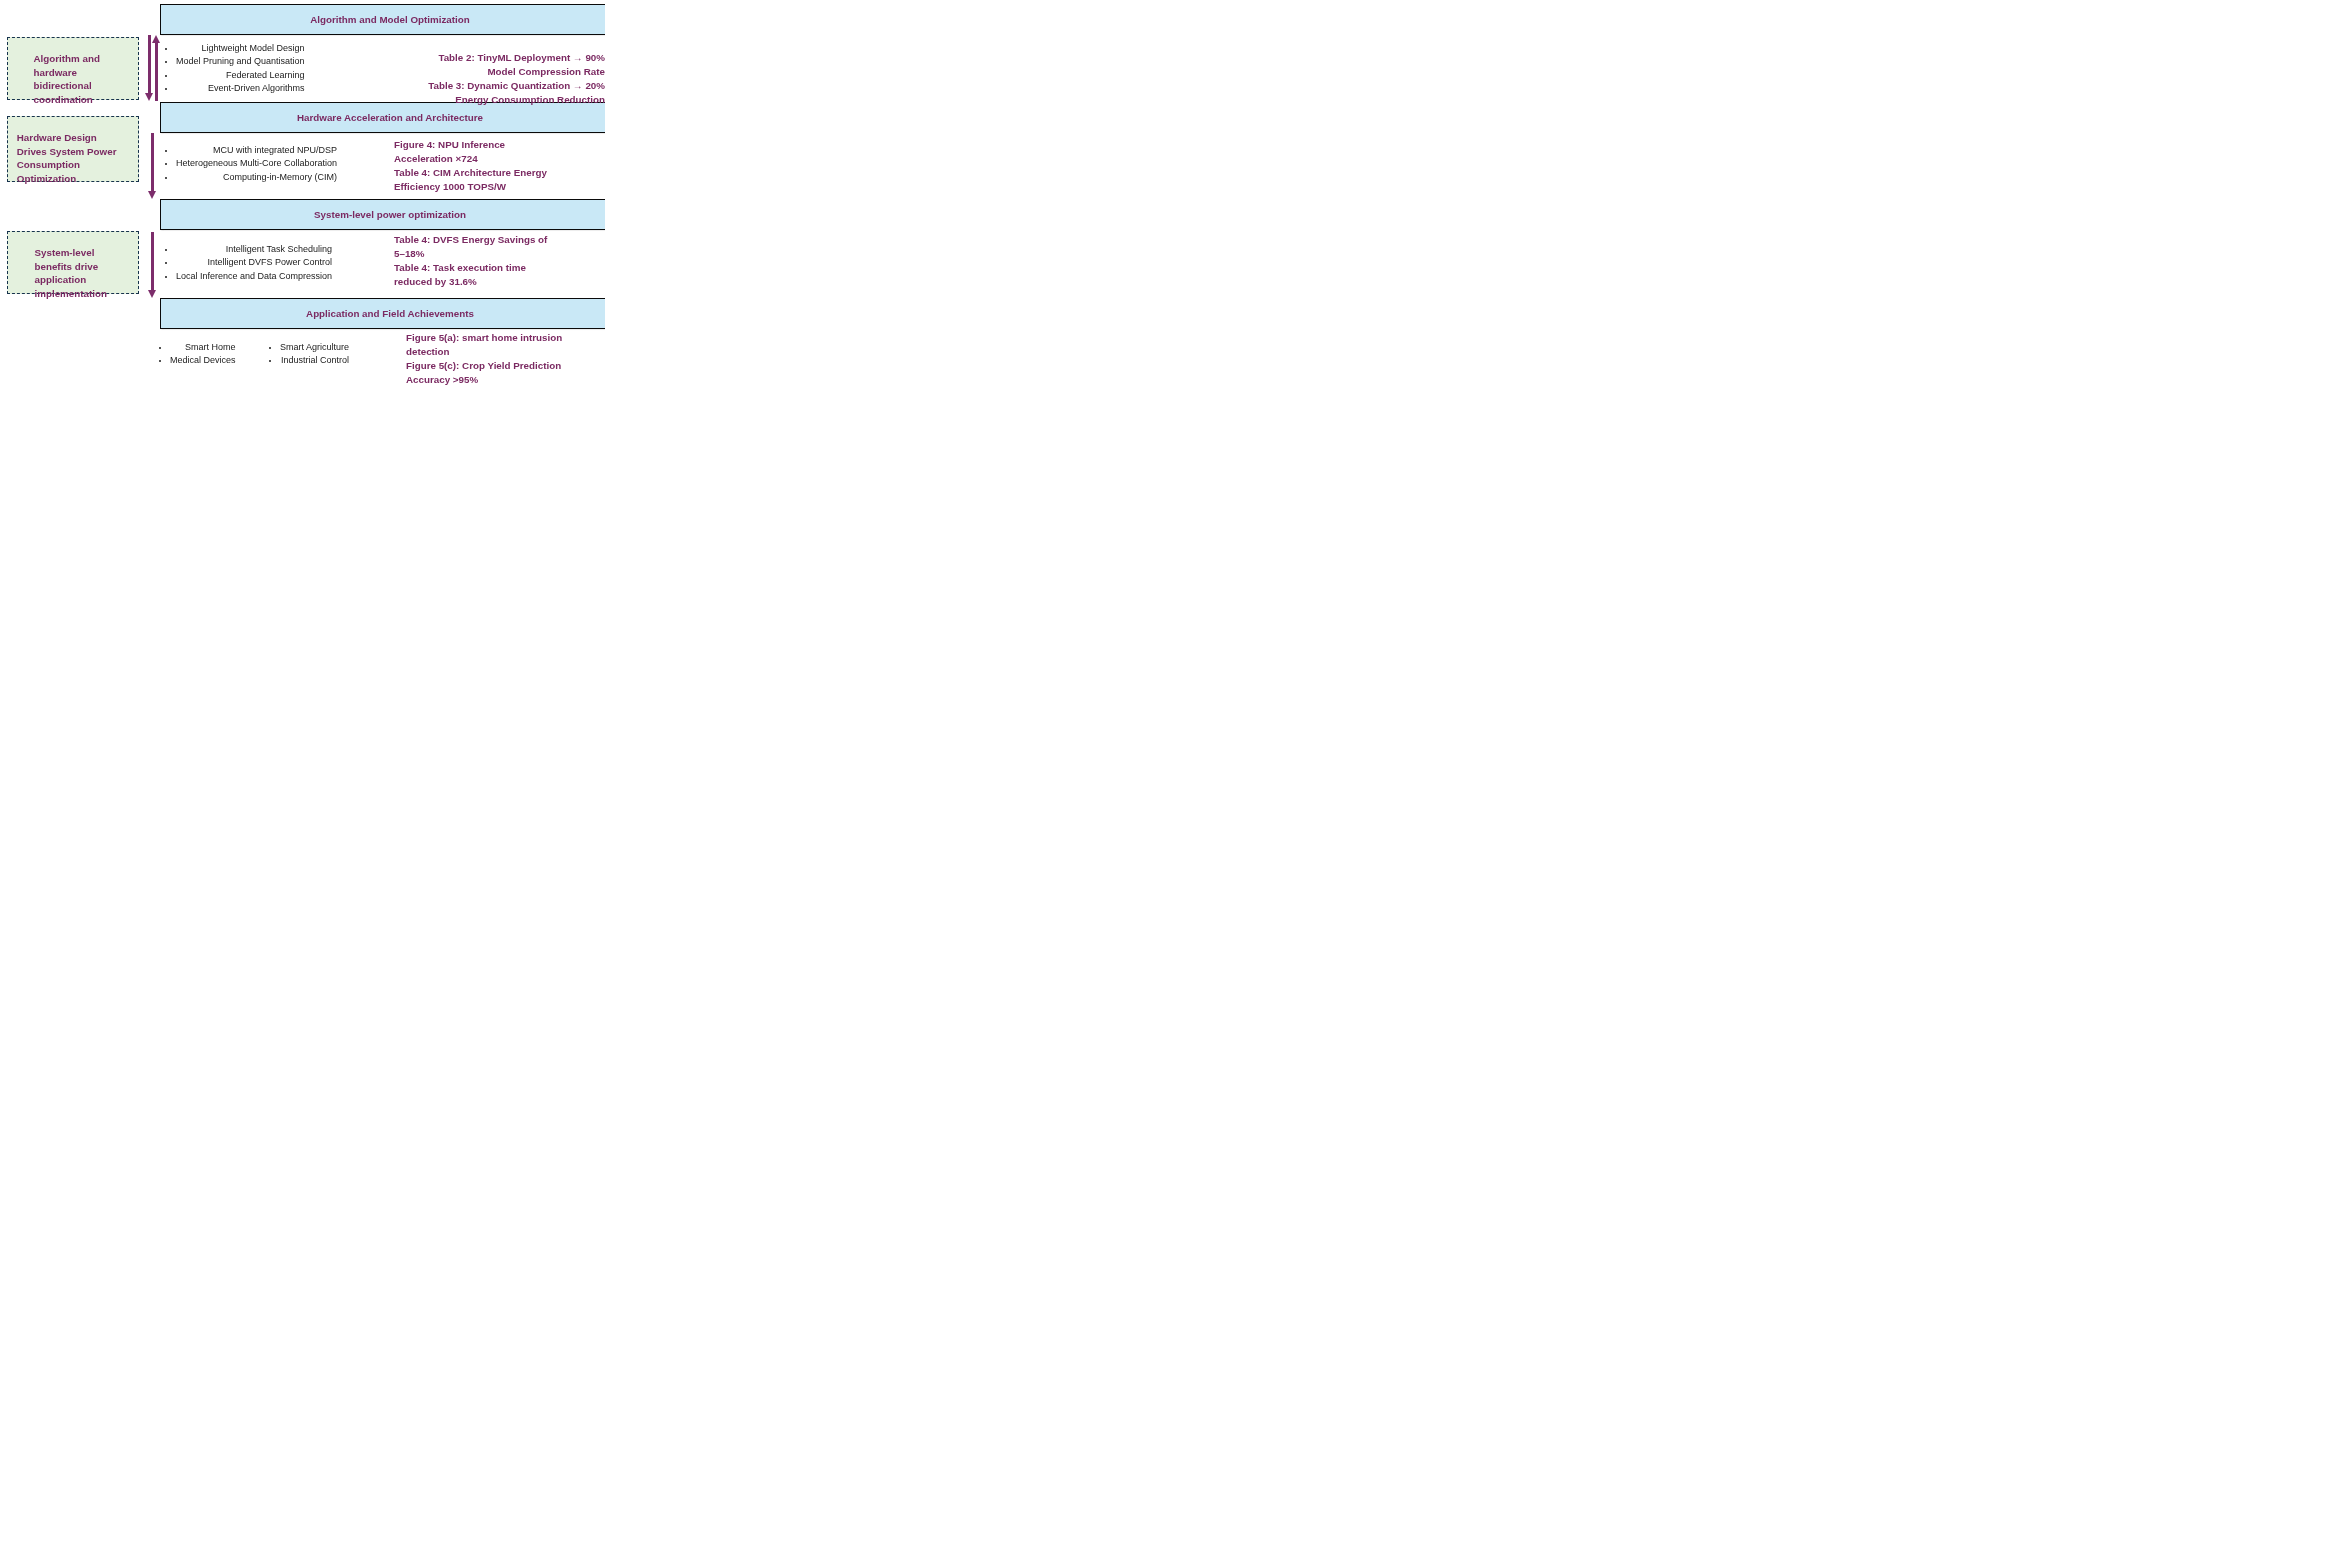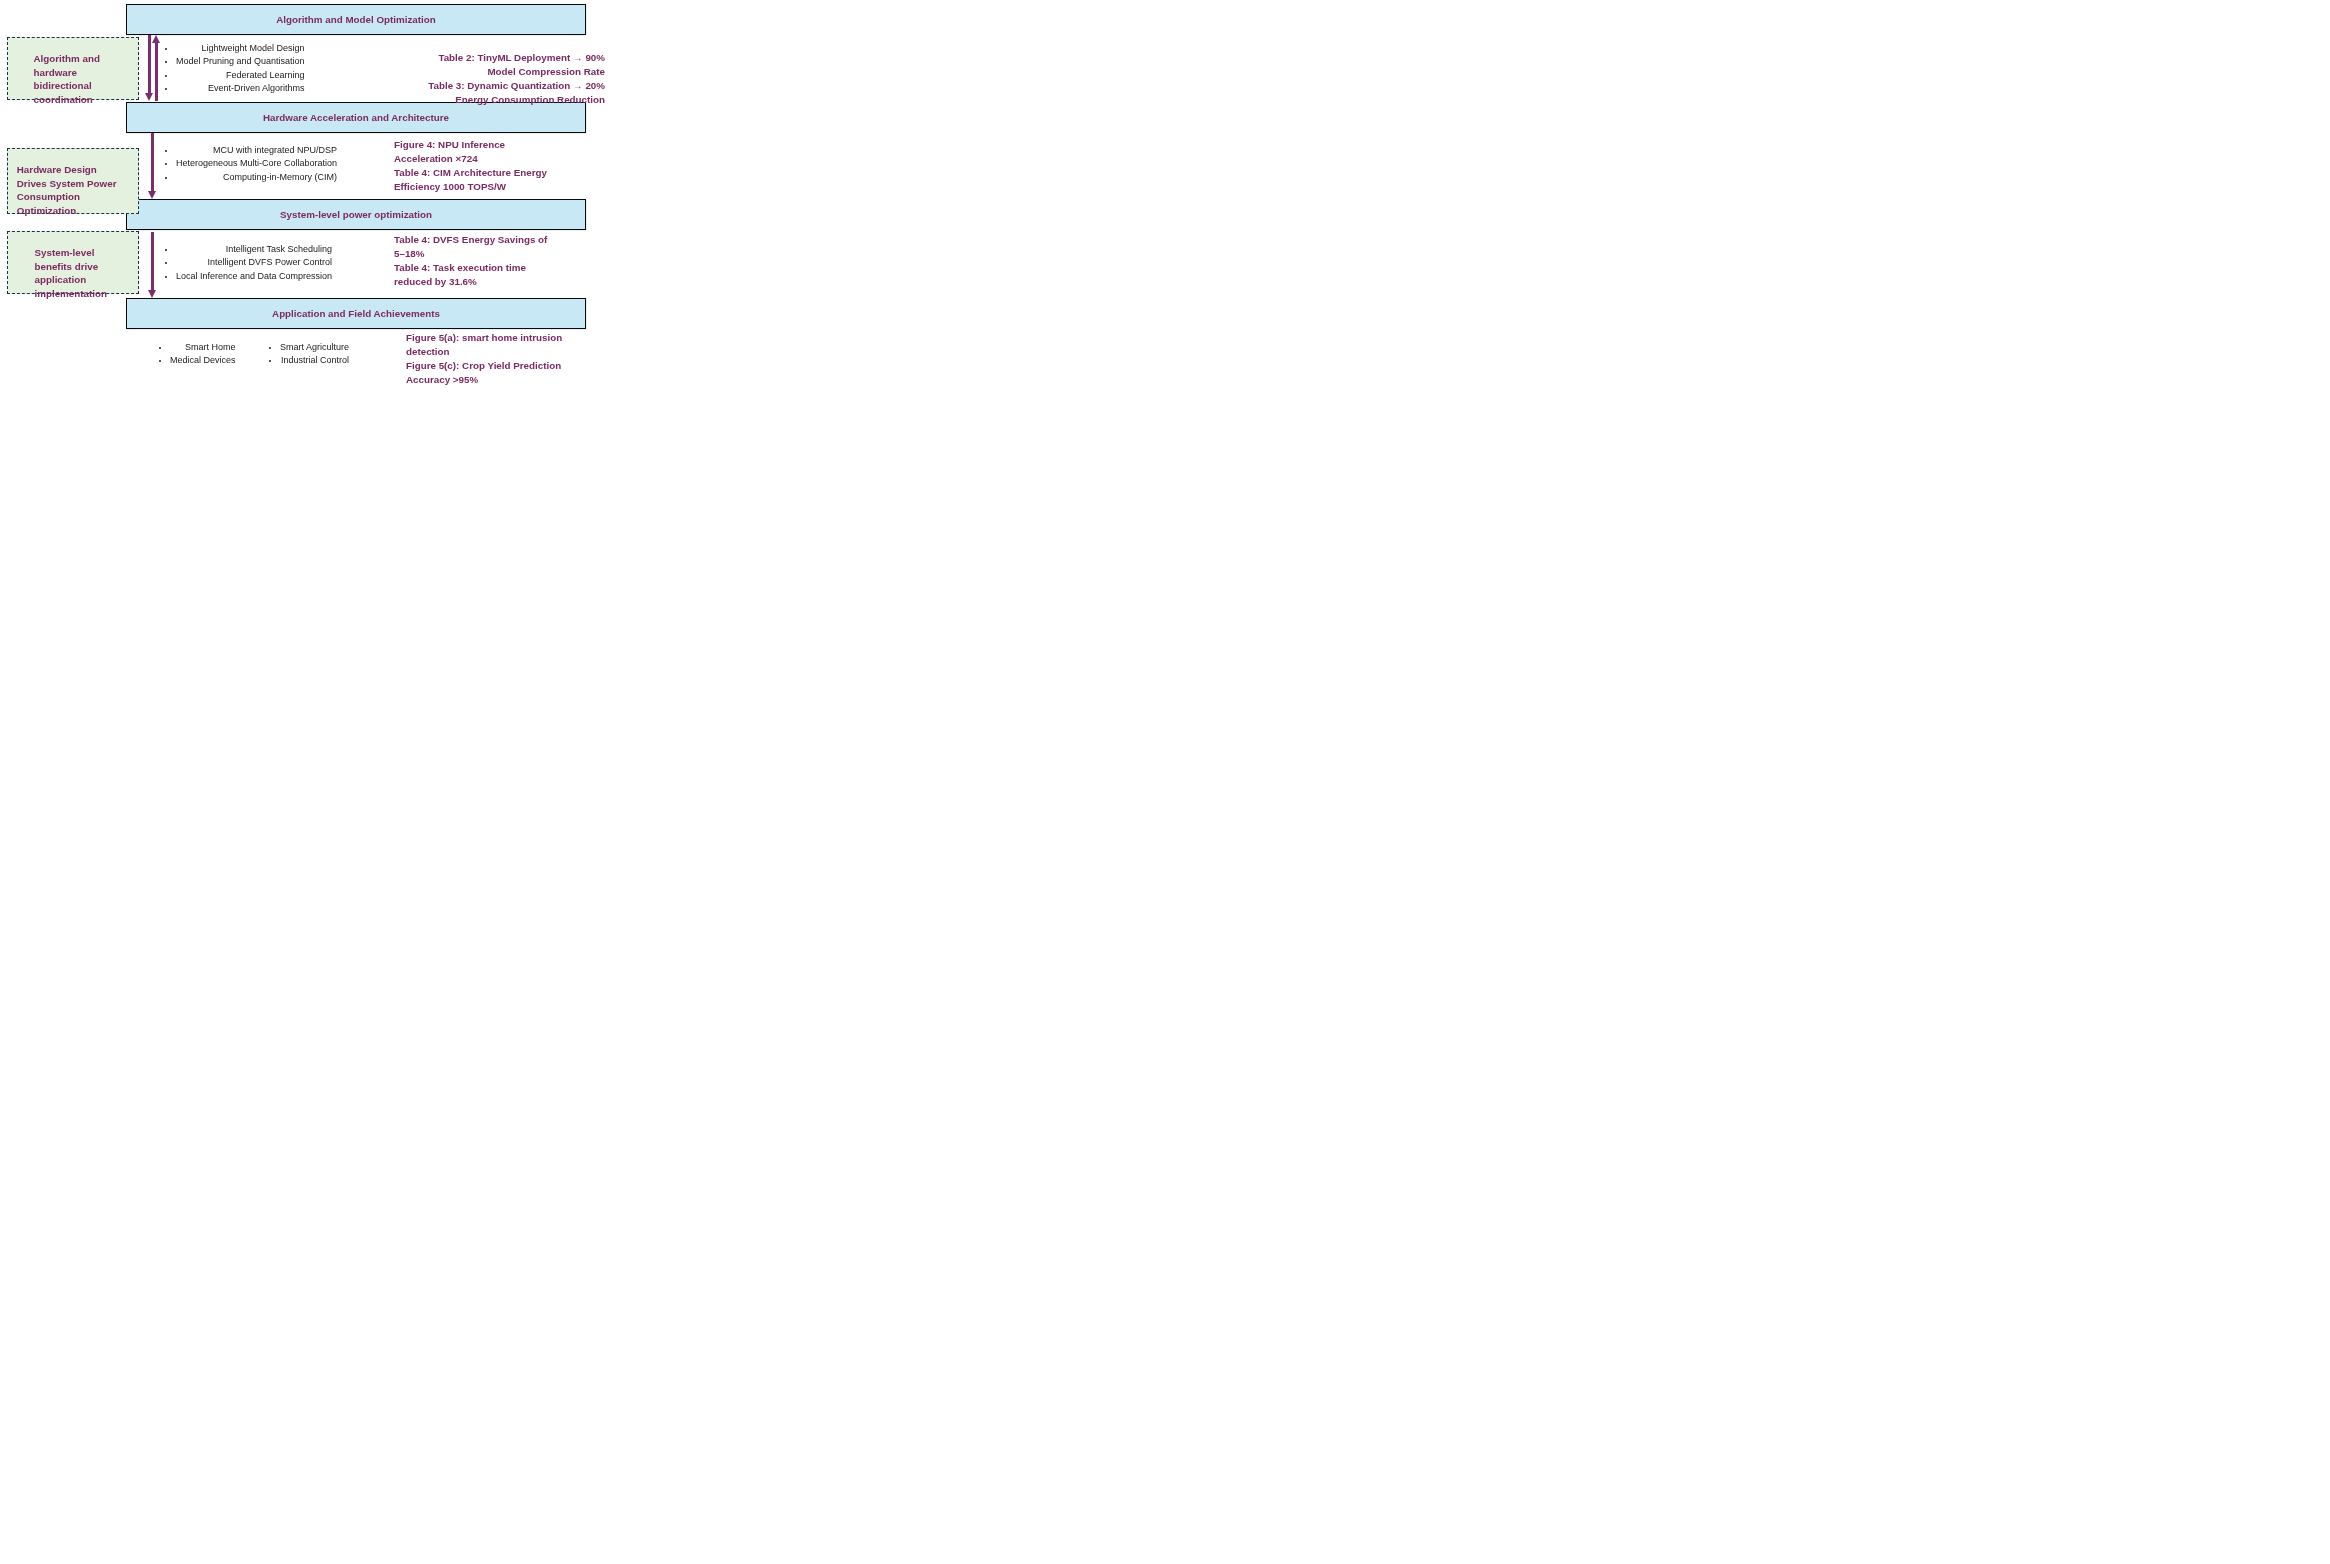--- a/index.html
+++ b/index.html
@@ -11,36 +11,36 @@
     --green-border:#17334D;
     --ink:#1A1A1A;
   }
   html,body{margin:0;padding:0;background:#ffffff;}
   .canvas{
     position:relative;width:605px;height:391px;background:#ffffff;
     font-family:"Liberation Sans",sans-serif;overflow:hidden;
   }
   
   .hdr{
-    position:absolute;left:126px;width:460px;height:31px;box-sizing:border-box;
+    position:absolute;left:160px;width:460px;height:31px;box-sizing:border-box;
     background:var(--header-bg);border:1.4px solid var(--header-border);
     display:flex;align-items:center;justify-content:center;
     color:var(--purple);font-size:9.8px;font-weight:bold;
     box-shadow:0.9px 0.9px 1.4px rgba(0,0,0,0.30);
   }
   .hdr1{top:4.2px;} .hdr2{top:102px;} .hdr3{top:199px;} .hdr4{top:298px;}
   
   .note{
     position:absolute;left:6.5px;width:132px;box-sizing:border-box;
     background:var(--green-bg);border:1.9px dashed var(--green-border);
     color:var(--purple);font-size:9.8px;font-weight:bold;line-height:13.7px;
     white-space:pre-line;padding-top:14px;
   }
   .note1{top:37px;height:63px;padding-left:26px;}
-  .note2{top:148px;height:66px;padding-left:9.3px;}
+  .note2{top:116px;height:66px;padding-left:9.3px;}
   .note3{top:231px;height:63px;padding-left:27px;}
   
   .arrow{position:absolute;width:9.3px;}
   .arrow .shaft{position:absolute;left:3.3px;width:2.8px;background:var(--arrow);}
   .arrow .head{position:absolute;left:0;width:0;height:0;
     border-left:4.7px solid transparent;border-right:4.7px solid transparent;}
   .arrow .head.down{border-top:8px solid var(--arrow);}
   .arrow .head.up{border-bottom:8px solid var(--arrow);}
   .a-pair-down{left:145px;top:35px;height:66px;}
   .a-pair-down .shaft{top:0;height:58px;}

